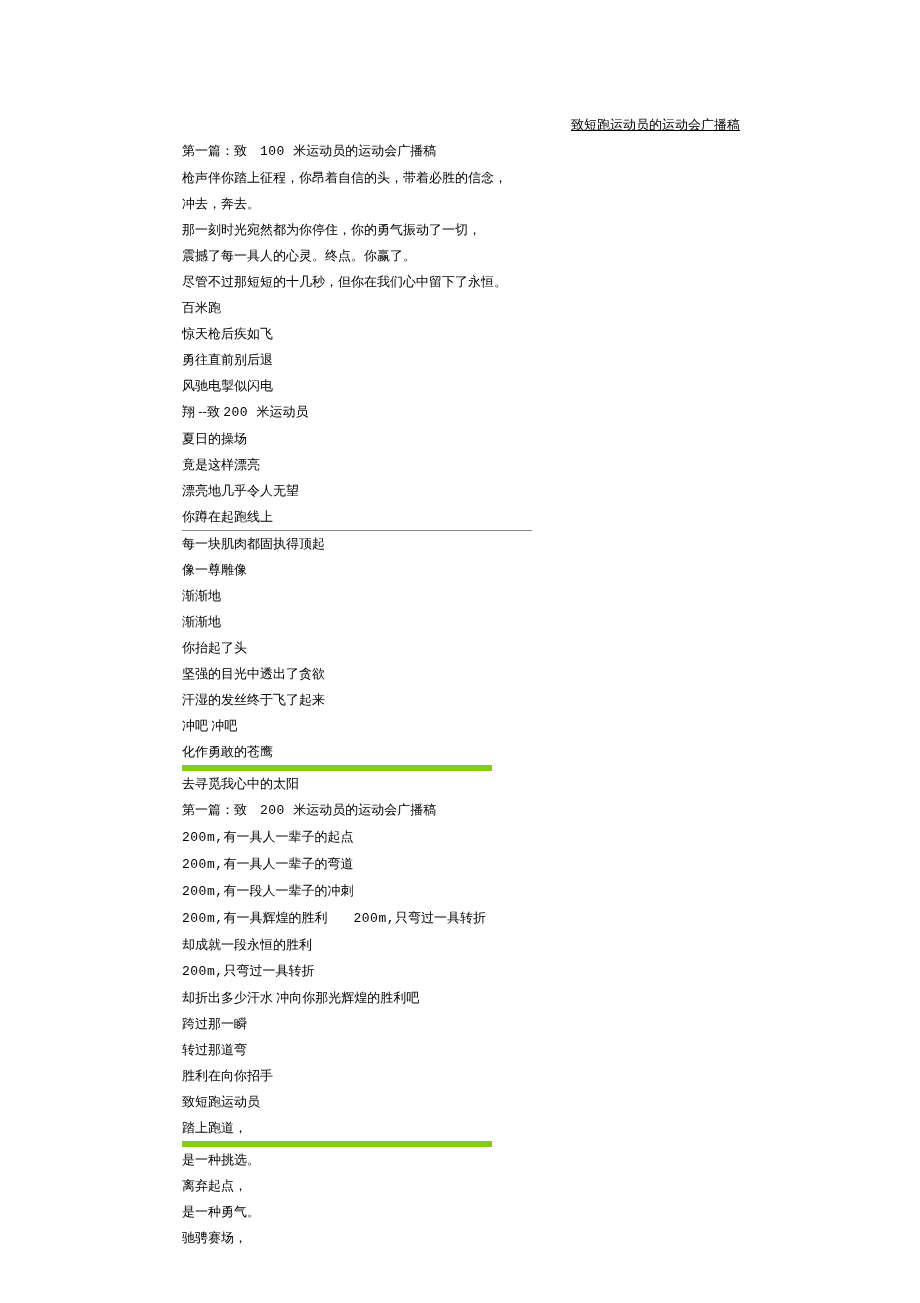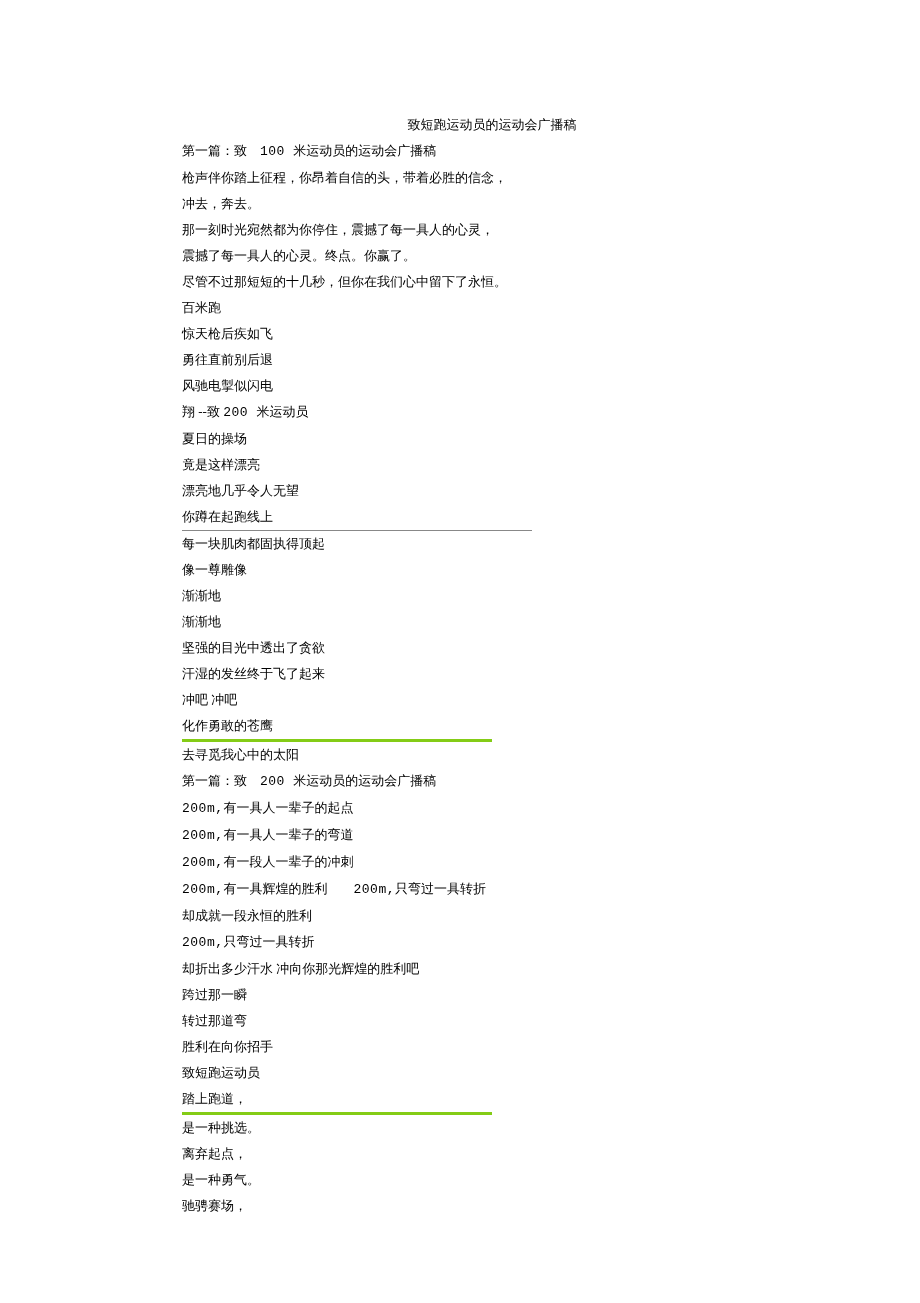--- a/index.html
+++ b/index.html
@@ -9,36 +9,37 @@
       font-family: "SimSun", "宋体", serif;
       width: 920px;
     }
     .page {
       padding: 112px 180px 60px 182px;
       font-size: 13px;
       line-height: 26px;
       color: #000;
     }
     .title {
-      text-align: center;
+      text-align: right;
       margin-bottom: 2px;
       padding-left: 62px;
+      text-decoration: underline;
     }
     .line {
       margin: 0;
       white-space: pre-wrap;
     }
     .underline {
       border-bottom: 1px solid #888;
       display: inline-block;
       width: 350px;
       position: relative;
     }
     .underline-short {
-      border-bottom: 3px solid #84cc16;
+      border-bottom: 6px solid #84cc16;
       display: inline-block;
       width: 310px;
       position: relative;
     }
     .seg {
       display: inline;
     }
     .num {
       font-family: Liberation Mono, monospace;
       letter-spacing: 0.5px;
@@ -46,36 +47,37 @@
   </style>
 </head>
 <body>
 
 <div class="page">
   <p class="line title">致短跑运动员的运动会广播稿</p>
   <div id="body-container">
       <p class="line"><span class="seg">第一篇：致　</span><span class="seg num">100 </span><span class="seg">米运动员的运动会广播稿</span></p>
       <p class="line"><span>枪声伴你踏上征程，你昂着自信的头，带着必胜的信念，</span></p>
       <p class="line"><span>冲去，奔去。</span></p>
-      <p class="line"><span>那一刻时光宛然都为你停住，震撼了每一具人的心灵，</span></p>
+      <p class="line"><span>那一刻时光宛然都为你停住，你的勇气振动了一切，</span></p>
       <p class="line"><span>震撼了每一具人的心灵。终点。你赢了。</span></p>
       <p class="line"><span>尽管不过那短短的十几秒，但你在我们心中留下了永恒。</span></p>
       <p class="line"><span>百米跑</span></p>
       <p class="line"><span>惊天枪后疾如飞</span></p>
       <p class="line"><span>勇往直前别后退</span></p>
       <p class="line"><span>风驰电掣似闪电</span></p>
       <p class="line"><span class="seg">翔 --致 </span><span class="seg num">200 </span><span class="seg">米运动员</span></p>
       <p class="line"><span>夏日的操场</span></p>
       <p class="line"><span>竟是这样漂亮</span></p>
       <p class="line"><span>漂亮地几乎令人无望</span></p>
       <p class="line"><span class="underline"><span>你蹲在起跑线上</span></span></p>
       <p class="line"><span>每一块肌肉都固执得顶起</span></p>
       <p class="line"><span>像一尊雕像</span></p>
       <p class="line"><span>渐渐地</span></p>
       <p class="line"><span>渐渐地</span></p>
+      <p class="line"><span>你抬起了头</span></p>
       <p class="line"><span>坚强的目光中透出了贪欲</span></p>
       <p class="line"><span>汗湿的发丝终于飞了起来</span></p>
       <p class="line"><span>冲吧 冲吧</span></p>
       <p class="line"><span class="underline-short"><span>化作勇敢的苍鹰</span></span></p>
       <p class="line"><span>去寻觅我心中的太阳</span></p>
       <p class="line"><span class="seg">第一篇：致　</span><span class="seg num">200 </span><span class="seg">米运动员的运动会广播稿</span></p>
       <p class="line"><span class="seg num">200m,</span><span class="seg">有一具人一辈子的起点</span></p>
       <p class="line"><span class="seg num">200m,</span><span class="seg">有一具人一辈子的弯道</span></p>
       <p class="line"><span class="seg num">200m,</span><span class="seg">有一段人一辈子的冲刺</span></p>
       <p class="line"><span class="seg num">200m,</span><span class="seg">有一具辉煌的胜利　　</span><span class="seg num">200m,</span><span class="seg">只弯过一具转折</span></p>

